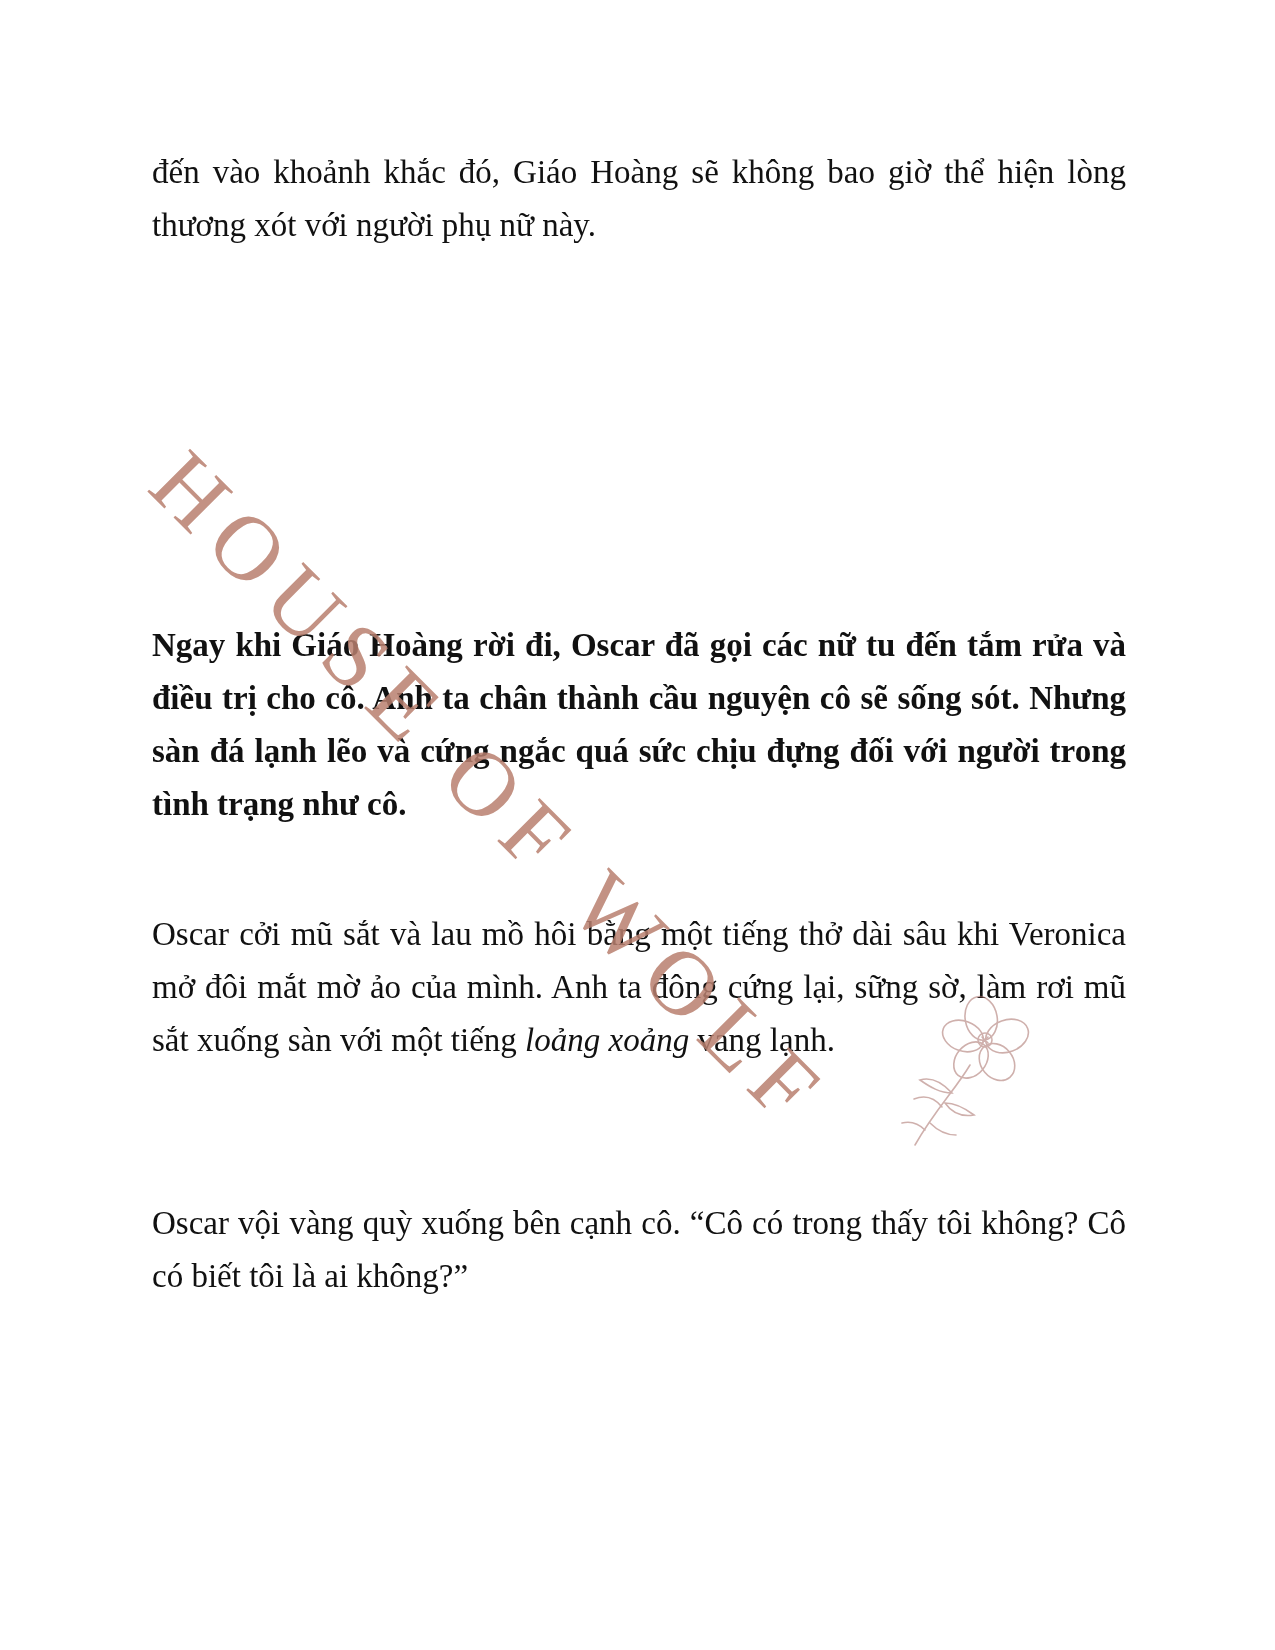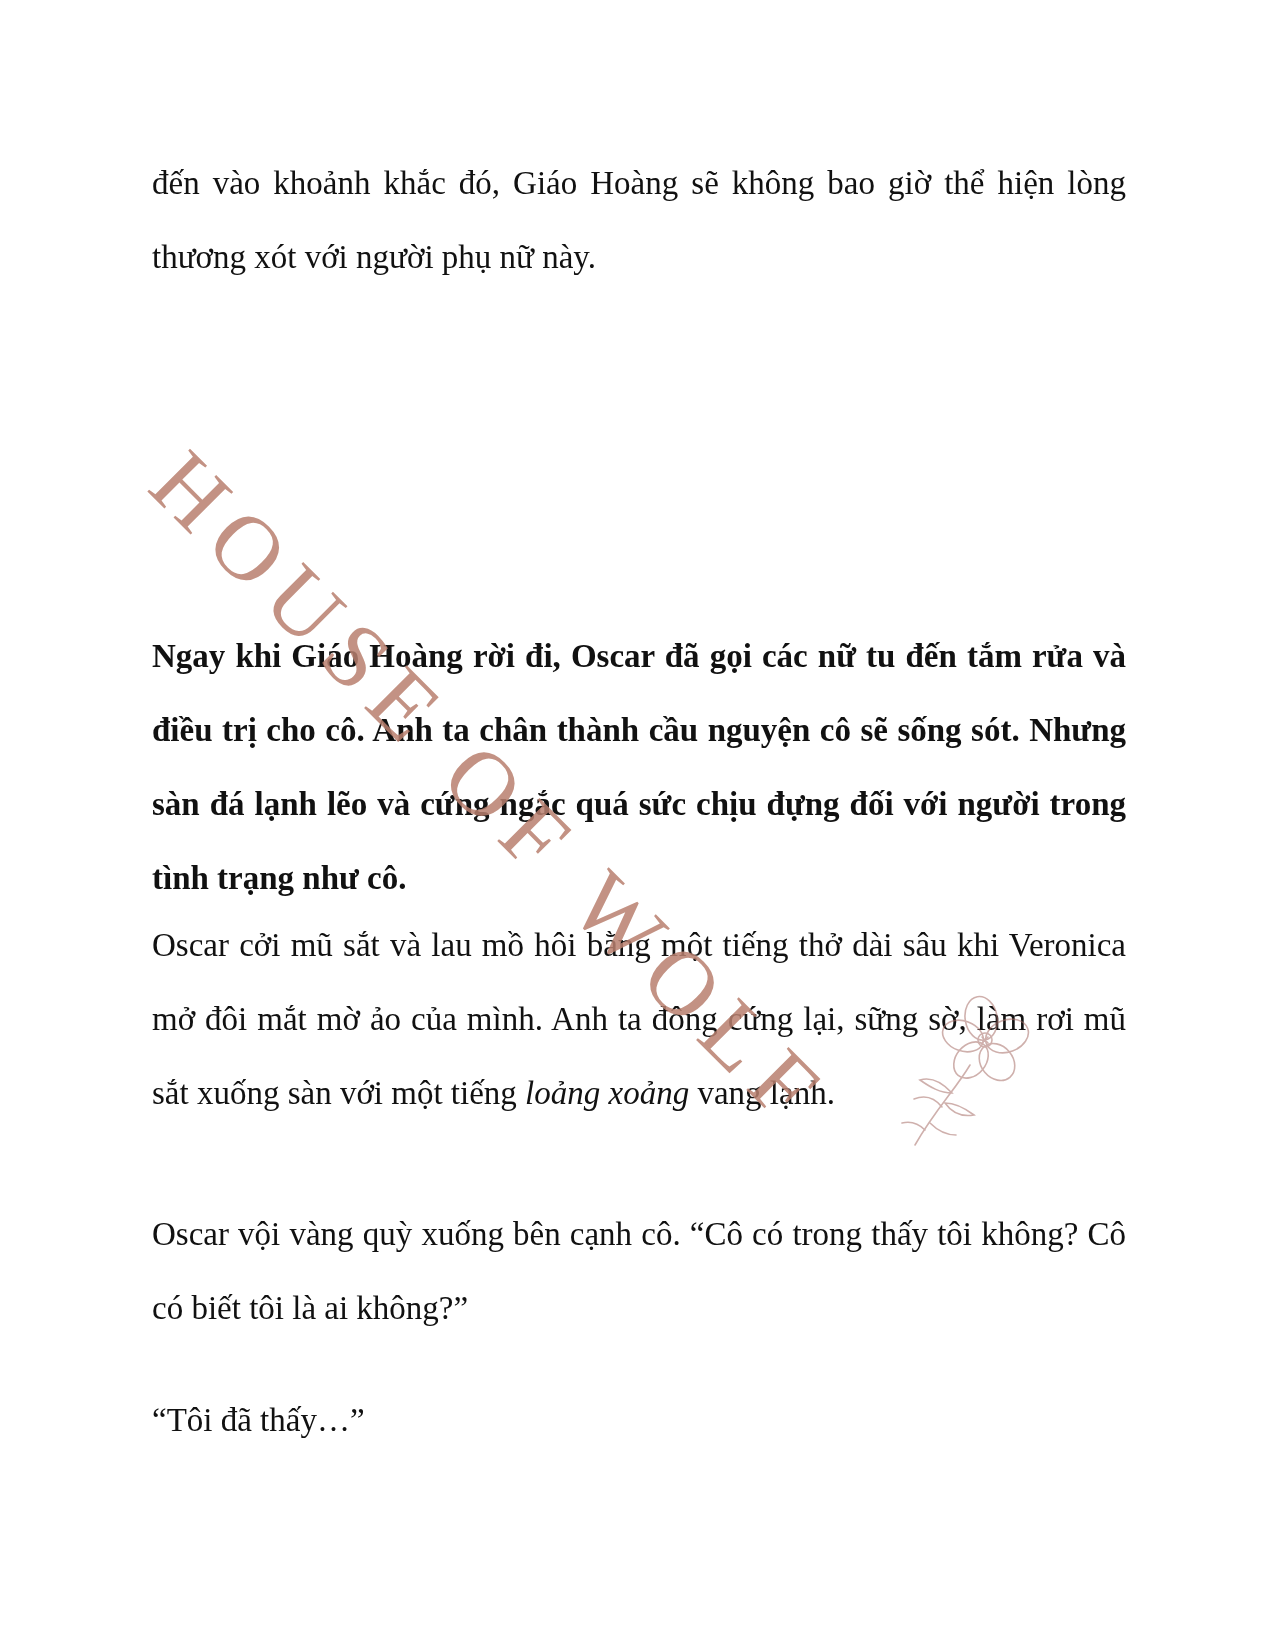--- a/index.html
+++ b/index.html
@@ -1,21 +1,21 @@
 <!DOCTYPE html>
 <html><head>
 <meta charset="utf-8">
 <style>
   html, body { margin: 0; padding: 0; background: #ffffff; }
   body { width: 1275px; height: 1650px; position: relative; overflow: hidden; }
   .page { position: absolute; left: 0; top: 0; width: 1275px; height: 1650px; background: #ffffff; }
   .para {
     position: absolute; left: 152px; width: 974px;
     font-family: "Liberation Serif", "DejaVu Serif", serif;
-    font-size: 33px; line-height: 74px; color: #111111;
+    font-size: 33px; line-height: 53px; color: #111111;
     text-align: justify; text-align-last: left;
     margin: 0;
   }
   .para em { font-style: italic; }
   .watermark { position: absolute; left: 0; top: 0; width: 1275px; height: 1650px; pointer-events: none; z-index: 2; }
   .wm-text {
     position: absolute; left: 205px; top: 430px;
     transform-origin: 0 0; transform: rotate(45deg);
     font-family: "Liberation Serif", "DejaVu Serif", serif;
     font-size: 92px; letter-spacing: 14px; color: #b9806f; opacity: 0.85;
@@ -30,21 +30,20 @@
 
   <p class="para" style="top:146px;">đến vào khoảnh khắc đó, Giáo Hoàng sẽ không bao giờ thể hiện lòng thương xót với người phụ nữ này.</p>
 
 
   <p class="para" style="top:619px;font-weight:bold;">Ngay khi Giáo Hoàng rời đi, Oscar đã gọi các nữ tu đến tắm rửa và điều trị cho cô. Anh ta chân thành cầu nguyện cô sẽ sống sót. Nhưng sàn đá lạnh lẽo và cứng ngắc quá sức chịu đựng đối với người trong tình trạng như cô.</p>
 
   <p class="para" style="top:908px;"><span>Oscar cởi mũ sắt và lau mồ hôi bằng một tiếng thở dài sâu khi Veronica mở đôi mắt mờ ảo của mình. Anh ta đông cứng lại, sững sờ, làm rơi mũ sắt xuống sàn với một tiếng </span><em>loảng xoảng</em><span> vang lạnh.</span></p>
 
   <p class="para" style="top:1197px;">Oscar vội vàng quỳ xuống bên cạnh cô. “Cô có trong thấy tôi không? Cô có biết tôi là ai không?”</p>
 
-  <p class="para" style="top:1383px;">“Tôi đã thấy…”</p>
 
   <div class="watermark">
     <div class="wm-text">HOUSE OF WOLF</div>
     <svg class="wm-flower" viewBox="0 0 160 170" xmlns="http://www.w3.org/2000/svg" fill="none" stroke="#a8706a" stroke-width="1.6" stroke-linecap="round">
       <g transform="translate(95,55)">
         <ellipse cx="0" cy="-22" rx="16" ry="22" transform="rotate(-10)"></ellipse>
         <ellipse cx="22" cy="-4" rx="16" ry="22" transform="rotate(70 22 -4)"></ellipse>
         <ellipse cx="12" cy="22" rx="16" ry="20" transform="rotate(140 12 22)"></ellipse>
         <ellipse cx="-14" cy="20" rx="15" ry="20" transform="rotate(-140 -14 20)"></ellipse>
         <ellipse cx="-22" cy="-4" rx="15" ry="21" transform="rotate(-70 -22 -4)"></ellipse>

